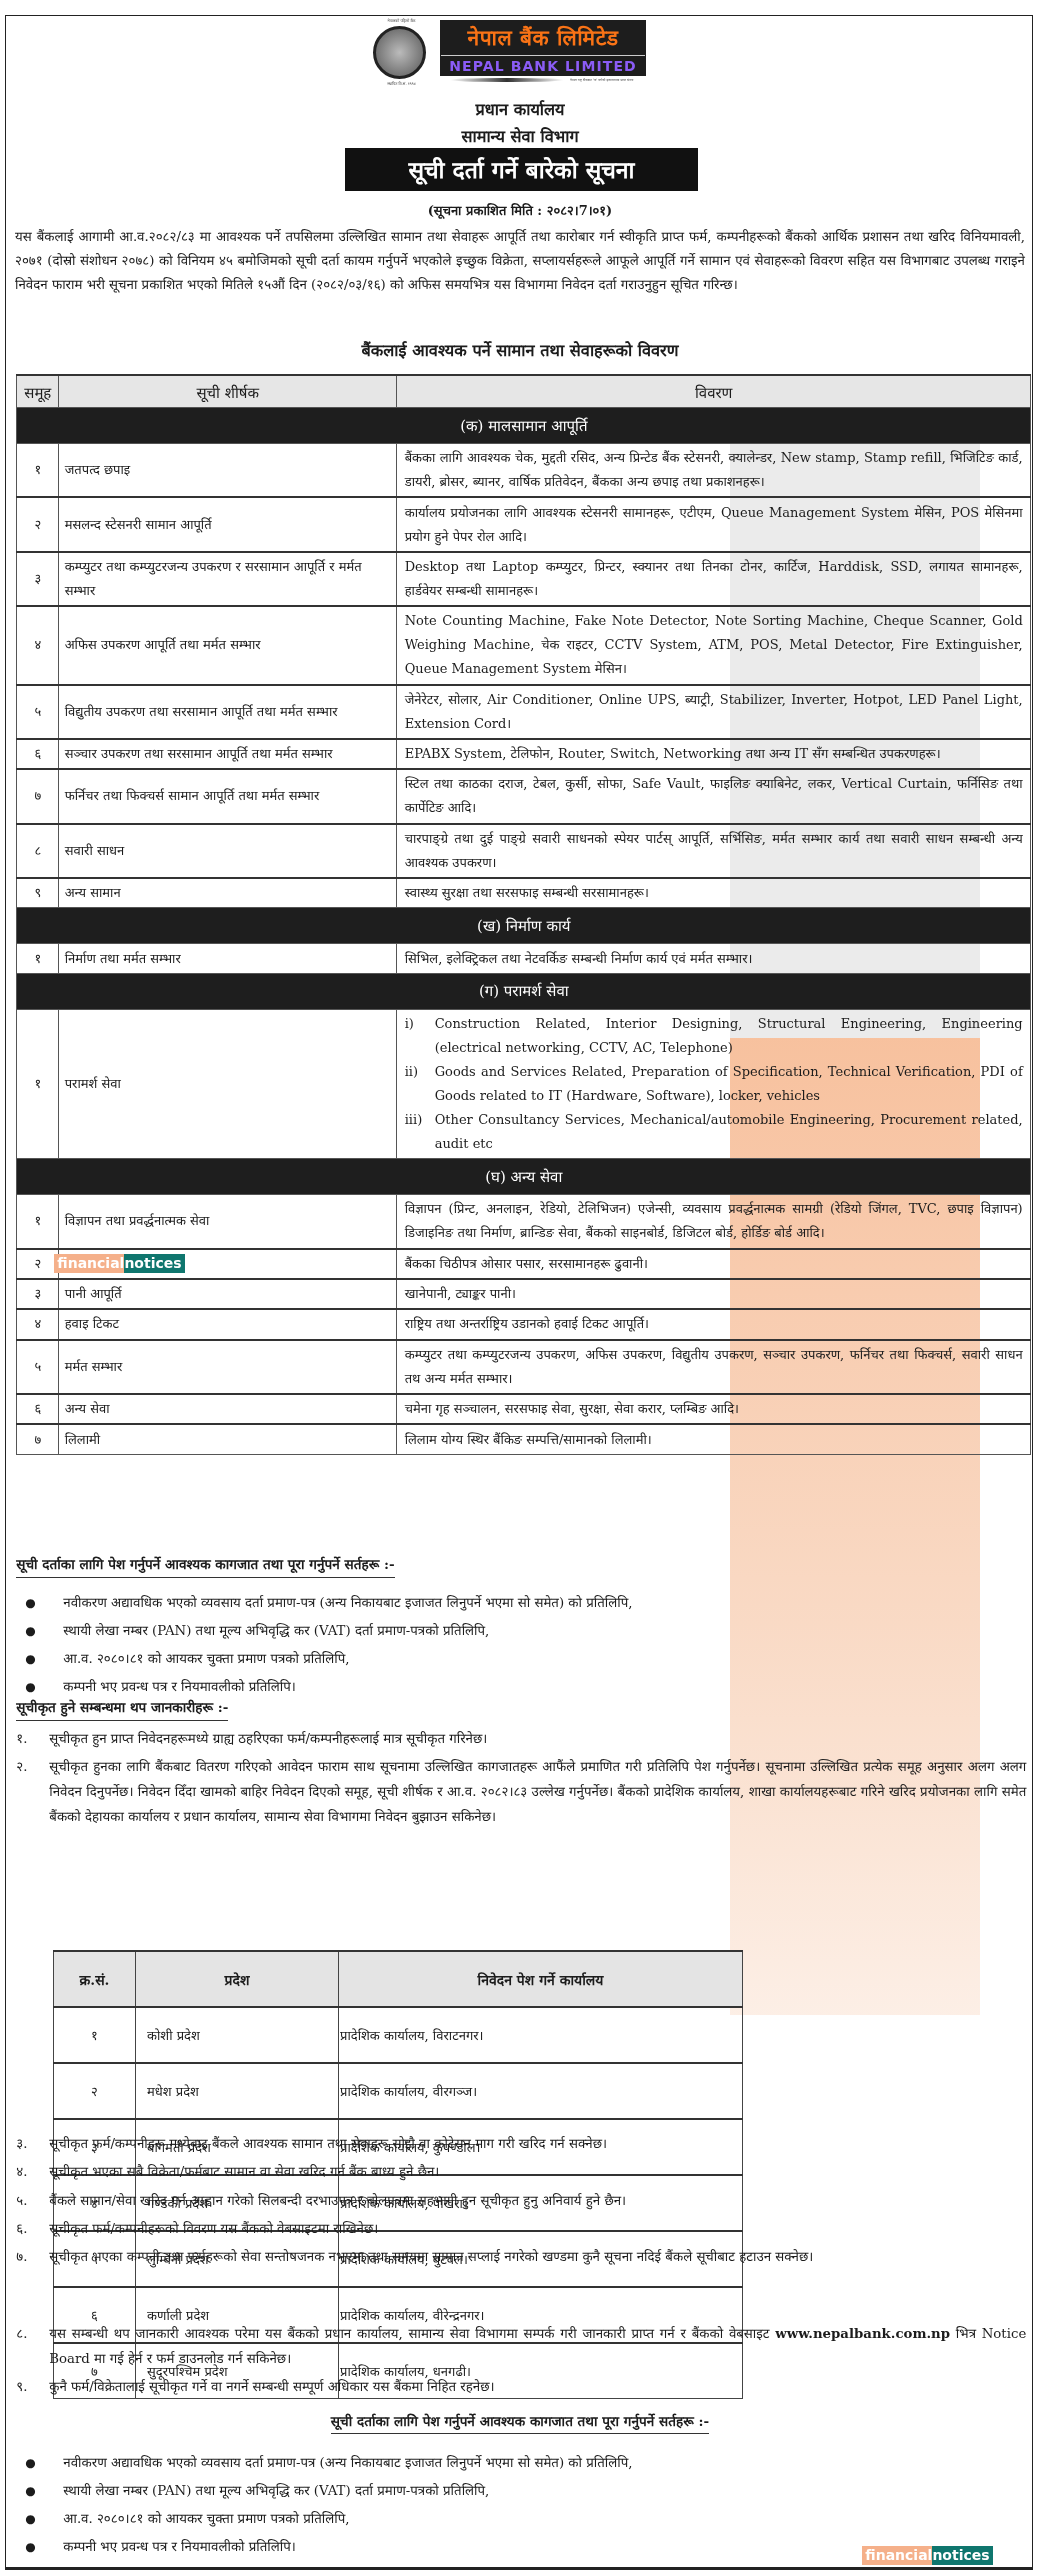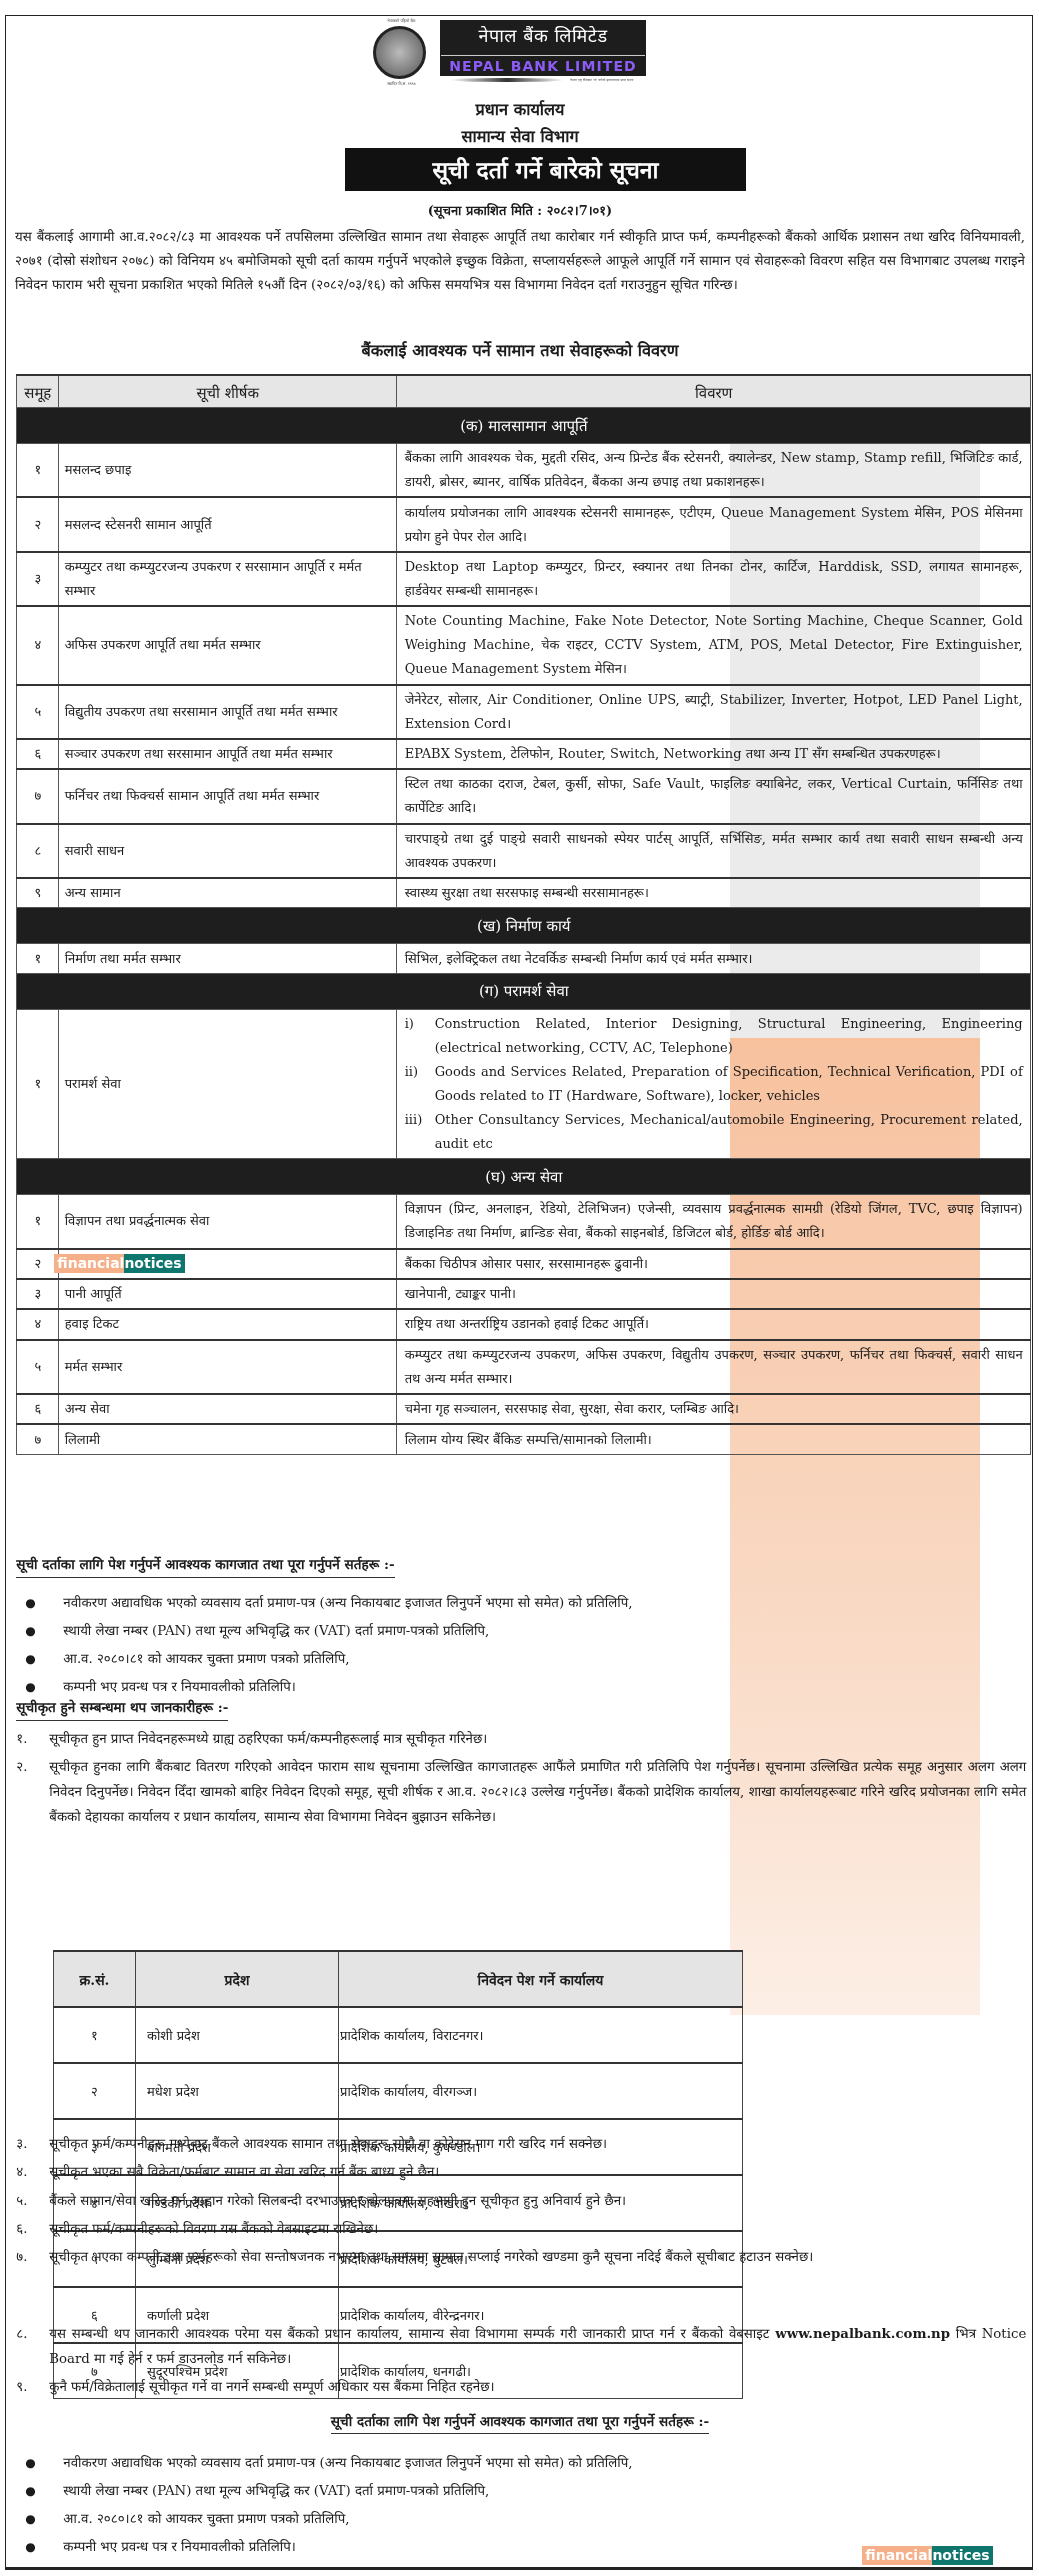--- a/index.html
+++ b/index.html
@@ -17,32 +17,32 @@
 
   
   .logo-wrap { position: absolute; left: 369px; top: 11px; width: 304px; height: 81px; }
   .seal { position: absolute; left: 4.3px; top: 15px; width: 53px; height: 53px; border-radius: 50%;
           border: 3.3px solid #222; box-sizing: border-box; background: radial-gradient(#bbb, #555); }
   .seal-top, .seal-bottom { position: absolute; left: 0; width: 65px; text-align: center;
           font-family: "DejaVu Sans", sans-serif; font-size: 3.8px; color: #333; }
   .seal-top { top: 6.5px; } .seal-bottom { top: 70px; }
   .logo-box { position: absolute; left: 71px; top: 8.7px; width: 206px; height: 56px; background: #1d1d1d;
               border: 1.6px solid #1d1d1d; box-sizing: border-box; }
-  .logo-np { position: absolute; left: 0; top: 2.2px; width: 100%; text-align: center; color: #ffffff;
-             font-family: "DejaVu Sans", sans-serif; font-weight: normal; font-size: 18px; letter-spacing: 0.5px; }
+  .logo-np { position: absolute; left: 0; top: 2.2px; width: 100%; text-align: center; color: #f97316;
+             font-family: "DejaVu Sans", sans-serif; font-weight: bold; font-size: 21px; letter-spacing: 0.5px; }
   .logo-en { position: absolute; left: 0; top: 34px; width: 100%; text-align: center; color: #8b5cf6;
              font-family: "DejaVu Sans", sans-serif; font-weight: bold; font-size: 14px; letter-spacing: 1.1px;
              border-top: 1.1px solid #ccc; padding-top: 2.2px; }
   .logo-swoosh { position: absolute; left: 81px; top: 67px; width: 114px; height: 4.3px; border-radius: 50%;
                  background: linear-gradient(90deg, #fff, #333, #fff); }
   .logo-tagline { position: absolute; left: 201px; top: 66px; font-size: 3.3px; color: #555; font-family: "DejaVu Sans", sans-serif; }
 
   .h-office { position: absolute; top: 98px; width: 100%; text-align: center; font-size: 16.3px; font-weight: bold; }
   .h-dept { position: absolute; top: 125px; width: 100%; text-align: center; font-size: 16.3px; font-weight: bold; }
-  .h-title { position: absolute; left: 345px; top: 148px; width: 401px; height: 43px; background: #111;
+  .h-title { position: absolute; left: 345px; top: 148px; width: 353px; height: 43px; background: #111;
              color: #fff; font-size: 23px; font-weight: bold; text-align: center; line-height: 43px; }
   .h-date { position: absolute; top: 201px; width: 100%; text-align: center; font-size: 13px; font-weight: bold; }
   .intro { position: absolute; left: 15px; top: 225px; width: 1010px; font-size: 13.3px; line-height: 24px;
            text-align: justify; }
   .items-heading { position: absolute; top: 339px; width: 100%; text-align: center; font-size: 16.3px; font-weight: bold; }
 
   
   table.items { position: absolute; left: 16.3px; top: 374px; width: 1015px; border-collapse: collapse; font-size: 13px; }
   table.items th { background: #e6e6e6; font-weight: normal; font-size: 15px; height: 29px;
                    border: 1.1px solid #555; border-top: 2.2px solid #333; }
@@ -114,21 +114,21 @@
       <th style="width:326px">सूची शीर्षक</th>
       <th>विवरण</th>
     </tr>
   </thead>
   <tbody id="items-body">
       <tr class="sec">
         <td colspan="3">(क) मालसामान आपूर्ति</td>
       </tr>
       <tr class="">
         <td class="c-num">१</td>
-        <td class="c-title">मसलन्द छपाइ</td>
+        <td class="c-title">जतपत्द छपाइ</td>
         <td class="c-desc">बैंकका लागि आवश्यक चेक, मुद्दती रसिद, अन्य प्रिन्टेड बैंक स्टेसनरी, क्यालेन्डर, New stamp, Stamp refill, भिजिटिङ कार्ड, डायरी, ब्रोसर, ब्यानर, वार्षिक प्रतिवेदन, बैंकका अन्य छपाइ तथा प्रकाशनहरू।</td>
       </tr>
       <tr class="row">
         <td class="c-num">२</td>
         <td class="c-title">मसलन्द स्टेसनरी सामान आपूर्ति</td>
         <td class="c-desc">कार्यालय प्रयोजनका लागि आवश्यक स्टेसनरी सामानहरू, एटीएम, Queue Management System मेसिन, POS मेसिनमा प्रयोग हुने पेपर रोल आदि।</td>
       </tr>
       <tr class="row">
         <td class="c-num">३</td>
         <td class="c-title">कम्प्युटर तथा कम्प्युटरजन्य उपकरण र सरसामान आपूर्ति र मर्मत सम्भार</td>

